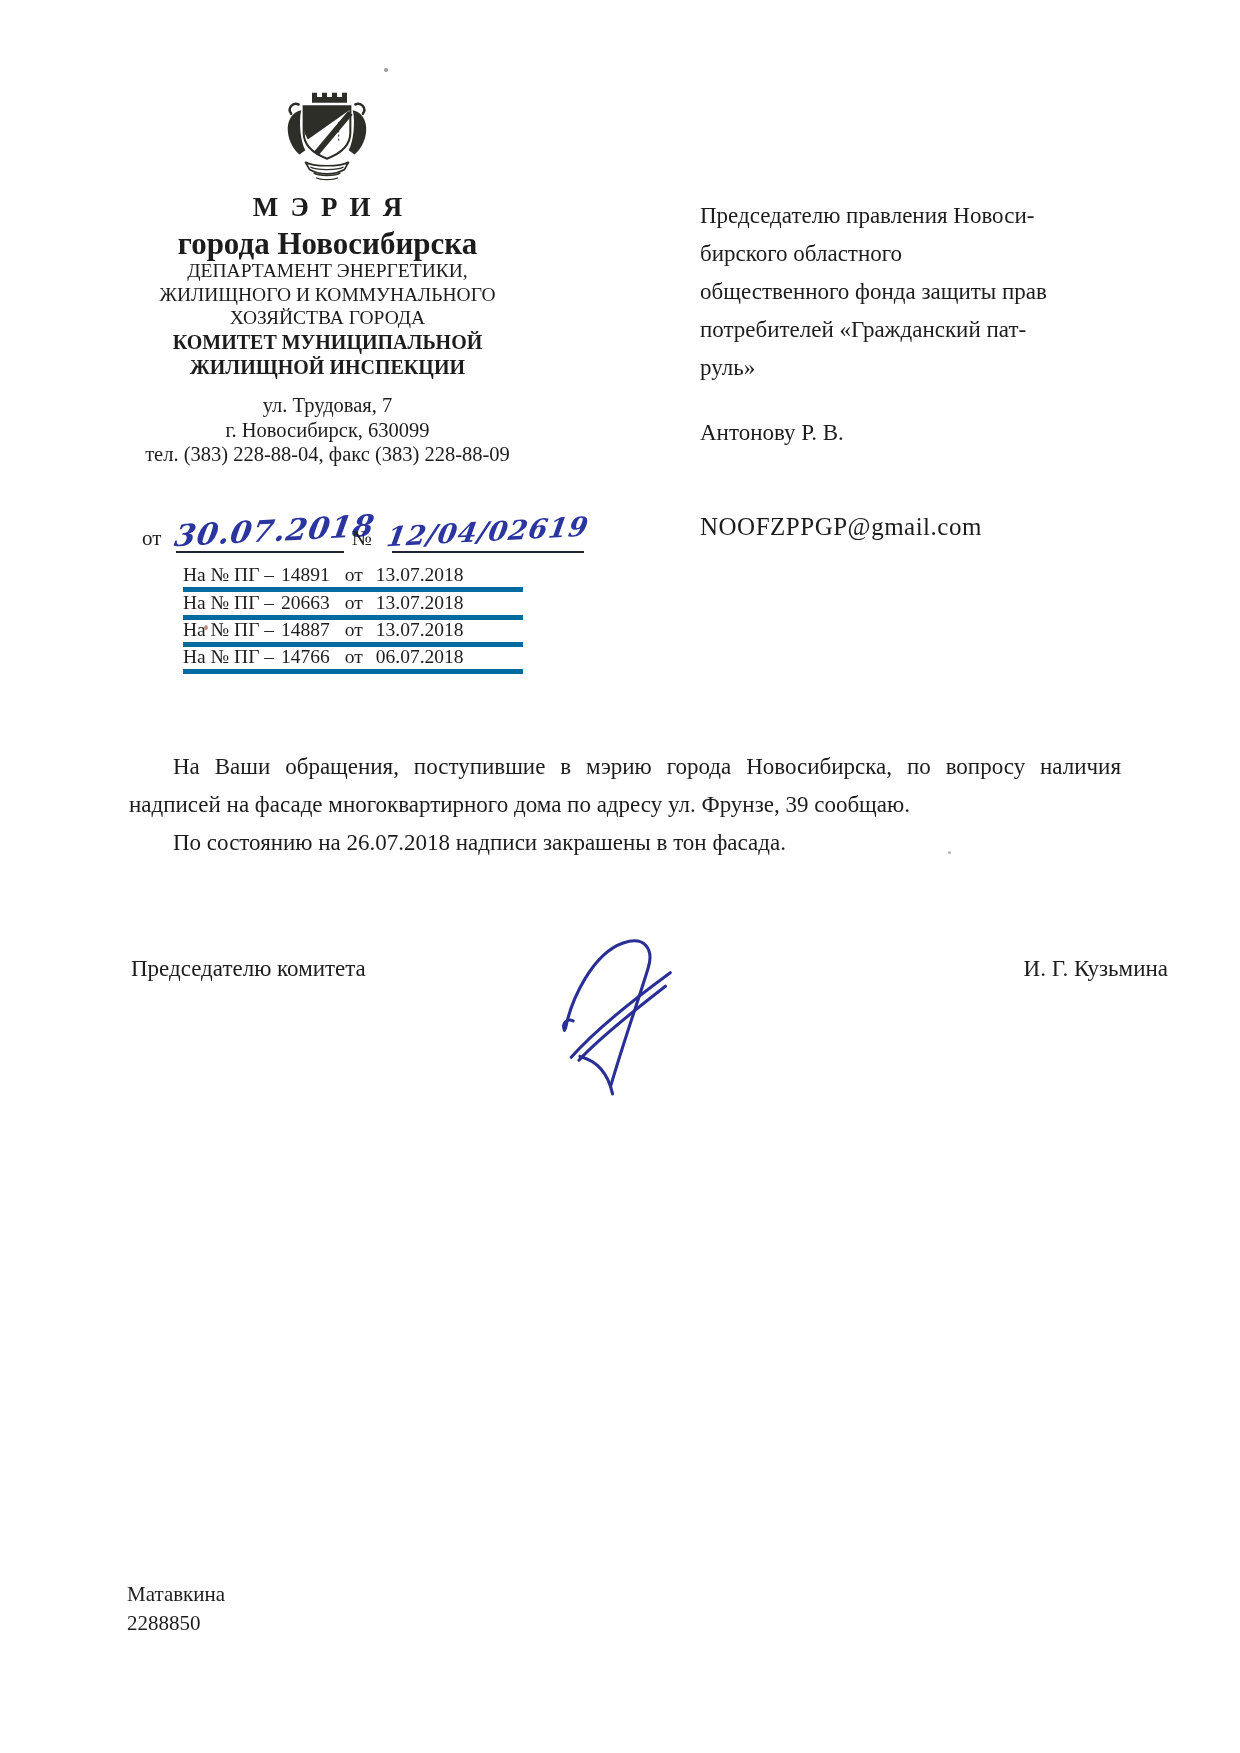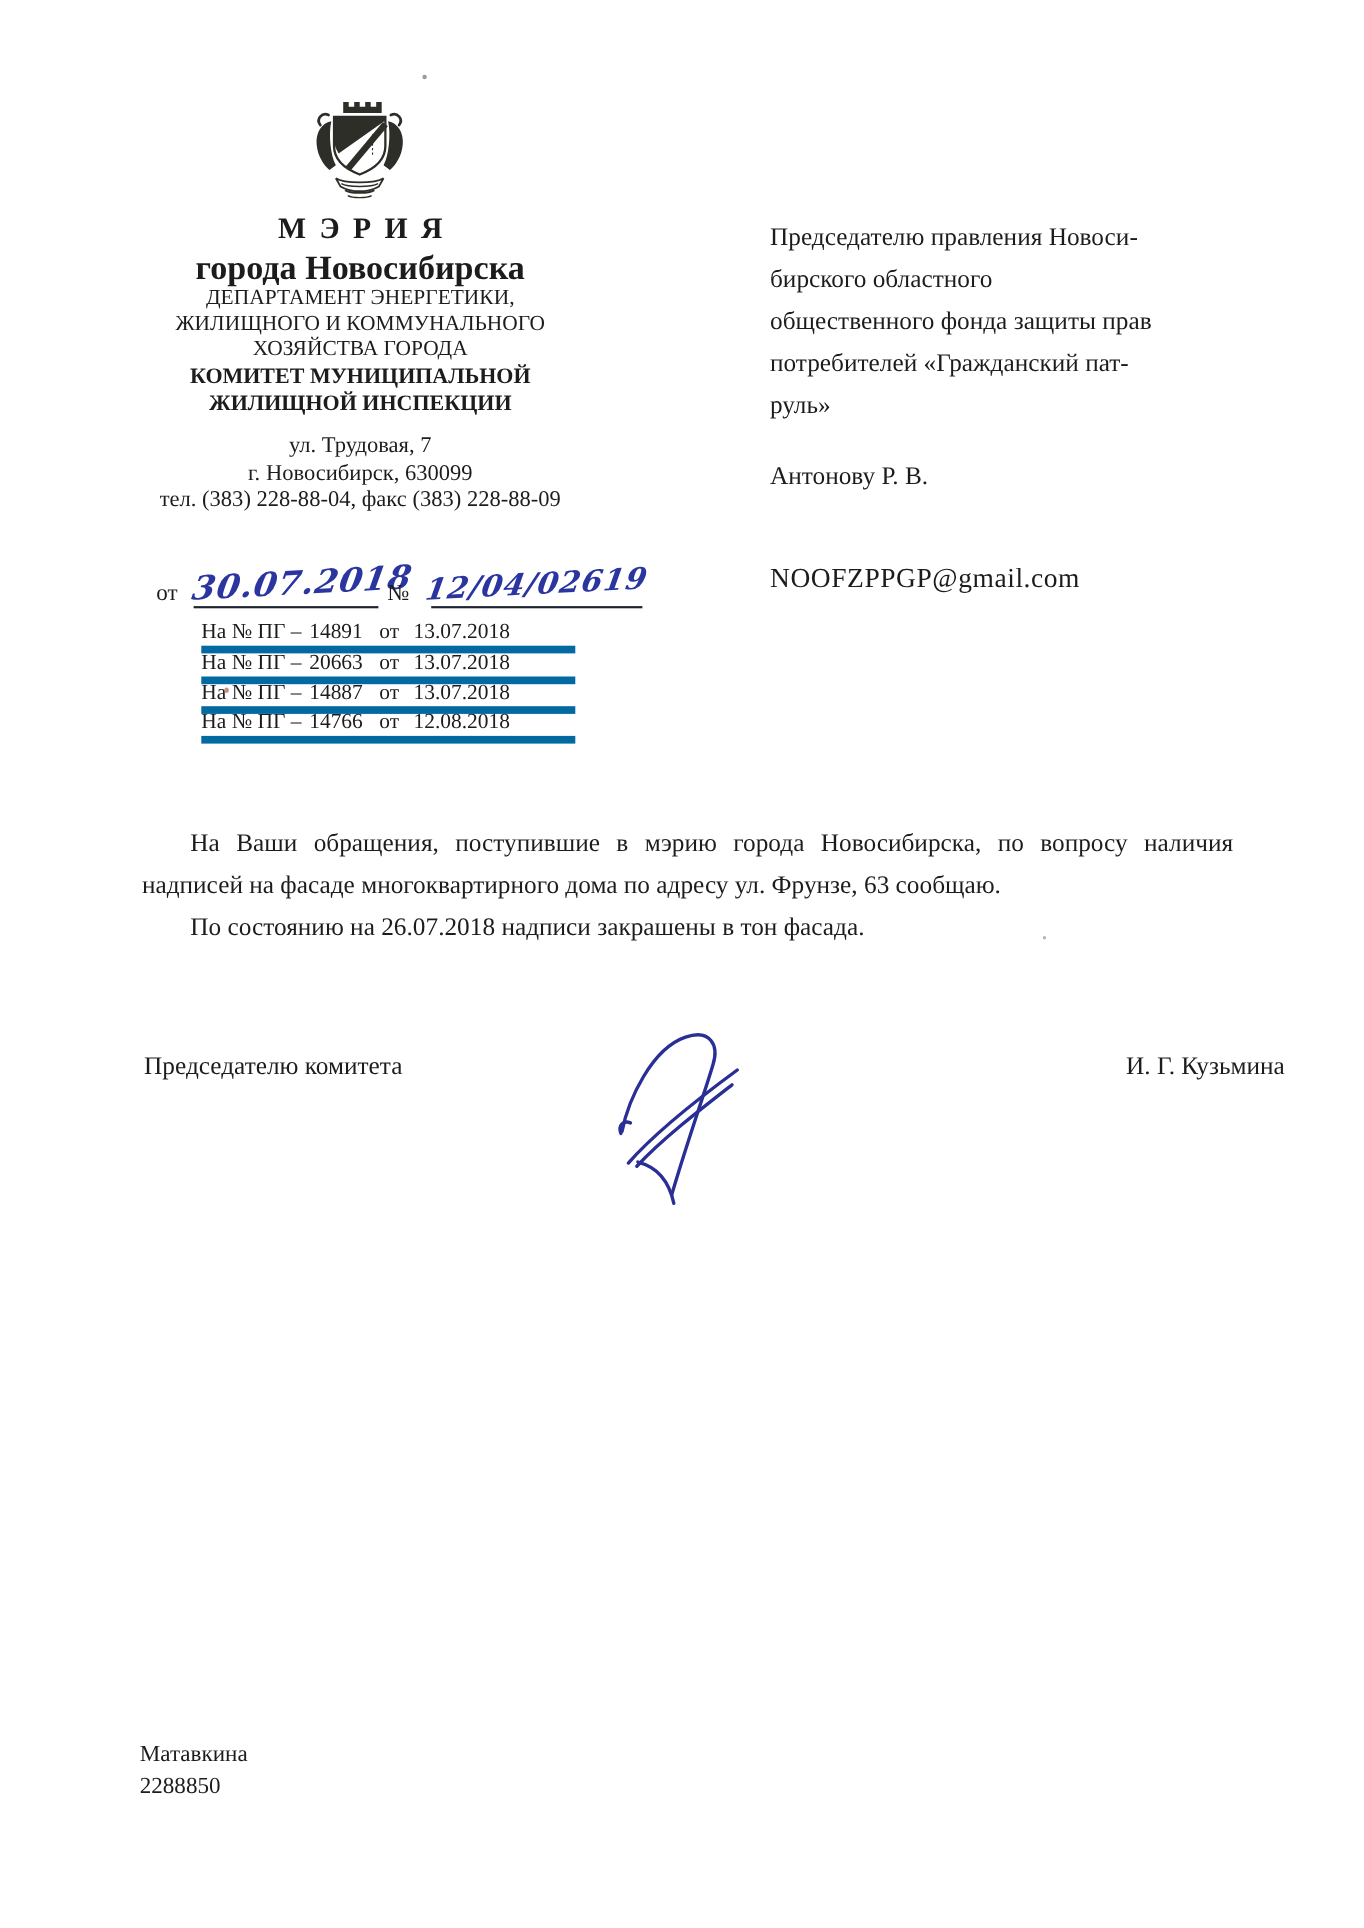--- a/index.html
+++ b/index.html
@@ -35,21 +35,21 @@
     color:#2a35a0;white-space:nowrap;
     display:inline-block;transform:skewX(-12deg) rotate(-3deg);
     letter-spacing:1px;
   }
   .hand-date{font-size:30px;margin-top:6px;}
   .hand-num{font-size:27px;margin-top:9px;margin-left:-4px;}
 
   
   .ref-row{
     position:absolute;left:183px;min-width:340px;
-    font-size:19.5px;border-bottom:7px solid #0369a1;
+    font-size:19.5px;border-bottom:5px solid #0369a1;
     padding-bottom:1px;white-space:nowrap;
   }
   .ref-row .ref-num{margin-left:7px;}
   .ref-row .ref-from{margin-left:15px;}
   .ref-row .ref-date{margin-left:13px;}
   .ref-0{top:564px;} .ref-1{top:592px;} .ref-2{top:619px;} .ref-3{top:646px;}
 
   
   .addressee{position:absolute;left:700px;top:197px;width:430px;font-size:23px;line-height:38px;}
   .addressee-name{position:absolute;left:700px;top:420px;font-size:23px;}
@@ -132,35 +132,35 @@
   <div class="ref-row ref-0">
     <span>На № ПГ –</span><span class="ref-num">14891</span><span class="ref-from">от</span><span class="ref-date">13.07.2018</span>
   </div>
   <div class="ref-row ref-1">
     <span>На № ПГ –</span><span class="ref-num">20663</span><span class="ref-from">от</span><span class="ref-date">13.07.2018</span>
   </div>
   <div class="ref-row ref-2">
     <span>На № ПГ –</span><span class="ref-num">14887</span><span class="ref-from">от</span><span class="ref-date">13.07.2018</span>
   </div>
   <div class="ref-row ref-3">
-    <span>На № ПГ –</span><span class="ref-num">14766</span><span class="ref-from">от</span><span class="ref-date">12.08.2018</span>
+    <span>На № ПГ –</span><span class="ref-num">14766</span><span class="ref-from">от</span><span class="ref-date">06.07.2018</span>
   </div>
 
   <div class="addressee">
     <div>Председателю правления Новоси-</div>
     <div>бирского  областного</div>
     <div>общественного фонда защиты прав</div>
     <div>потребителей «Гражданский пат-</div>
     <div>руль»</div>
   </div>
   <div class="addressee-name">Антонову Р. В.</div>
   <div class="addressee-email">NOOFZPPGP@gmail.com</div>
 
   <div class="body-text">
-    <p>На Ваши обращения, поступившие в мэрию города Новосибирска, по вопросу наличия надписей на фасаде многоквартирного дома по адресу ул. Фрунзе, 63 сообщаю.</p>
+    <p>На Ваши обращения, поступившие в мэрию города Новосибирска, по вопросу наличия надписей на фасаде многоквартирного дома по адресу ул. Фрунзе, 39 сообщаю.</p>
     <p>По состоянию на 26.07.2018 надписи закрашены в тон фасада.</p>
   </div>
 
   <div class="sig-title">Председателю комитета</div>
   <svg class="sig-mark" viewBox="0 0 130 170" aria-hidden="true">
     <g fill="none" stroke="#2a2f96" stroke-width="3.2" stroke-linecap="round">
       <path d="M13 100 C10 93 15 87 22 90"></path>
       <path d="M14 98 C20 68 42 20 74 9 C97 1 106 16 100 35 C92 62 75 110 61 158"></path>
       <path d="M123 40 C93 62 48 96 20 128"></path>
       <path d="M118 54 C91 75 52 105 28 131"></path>

